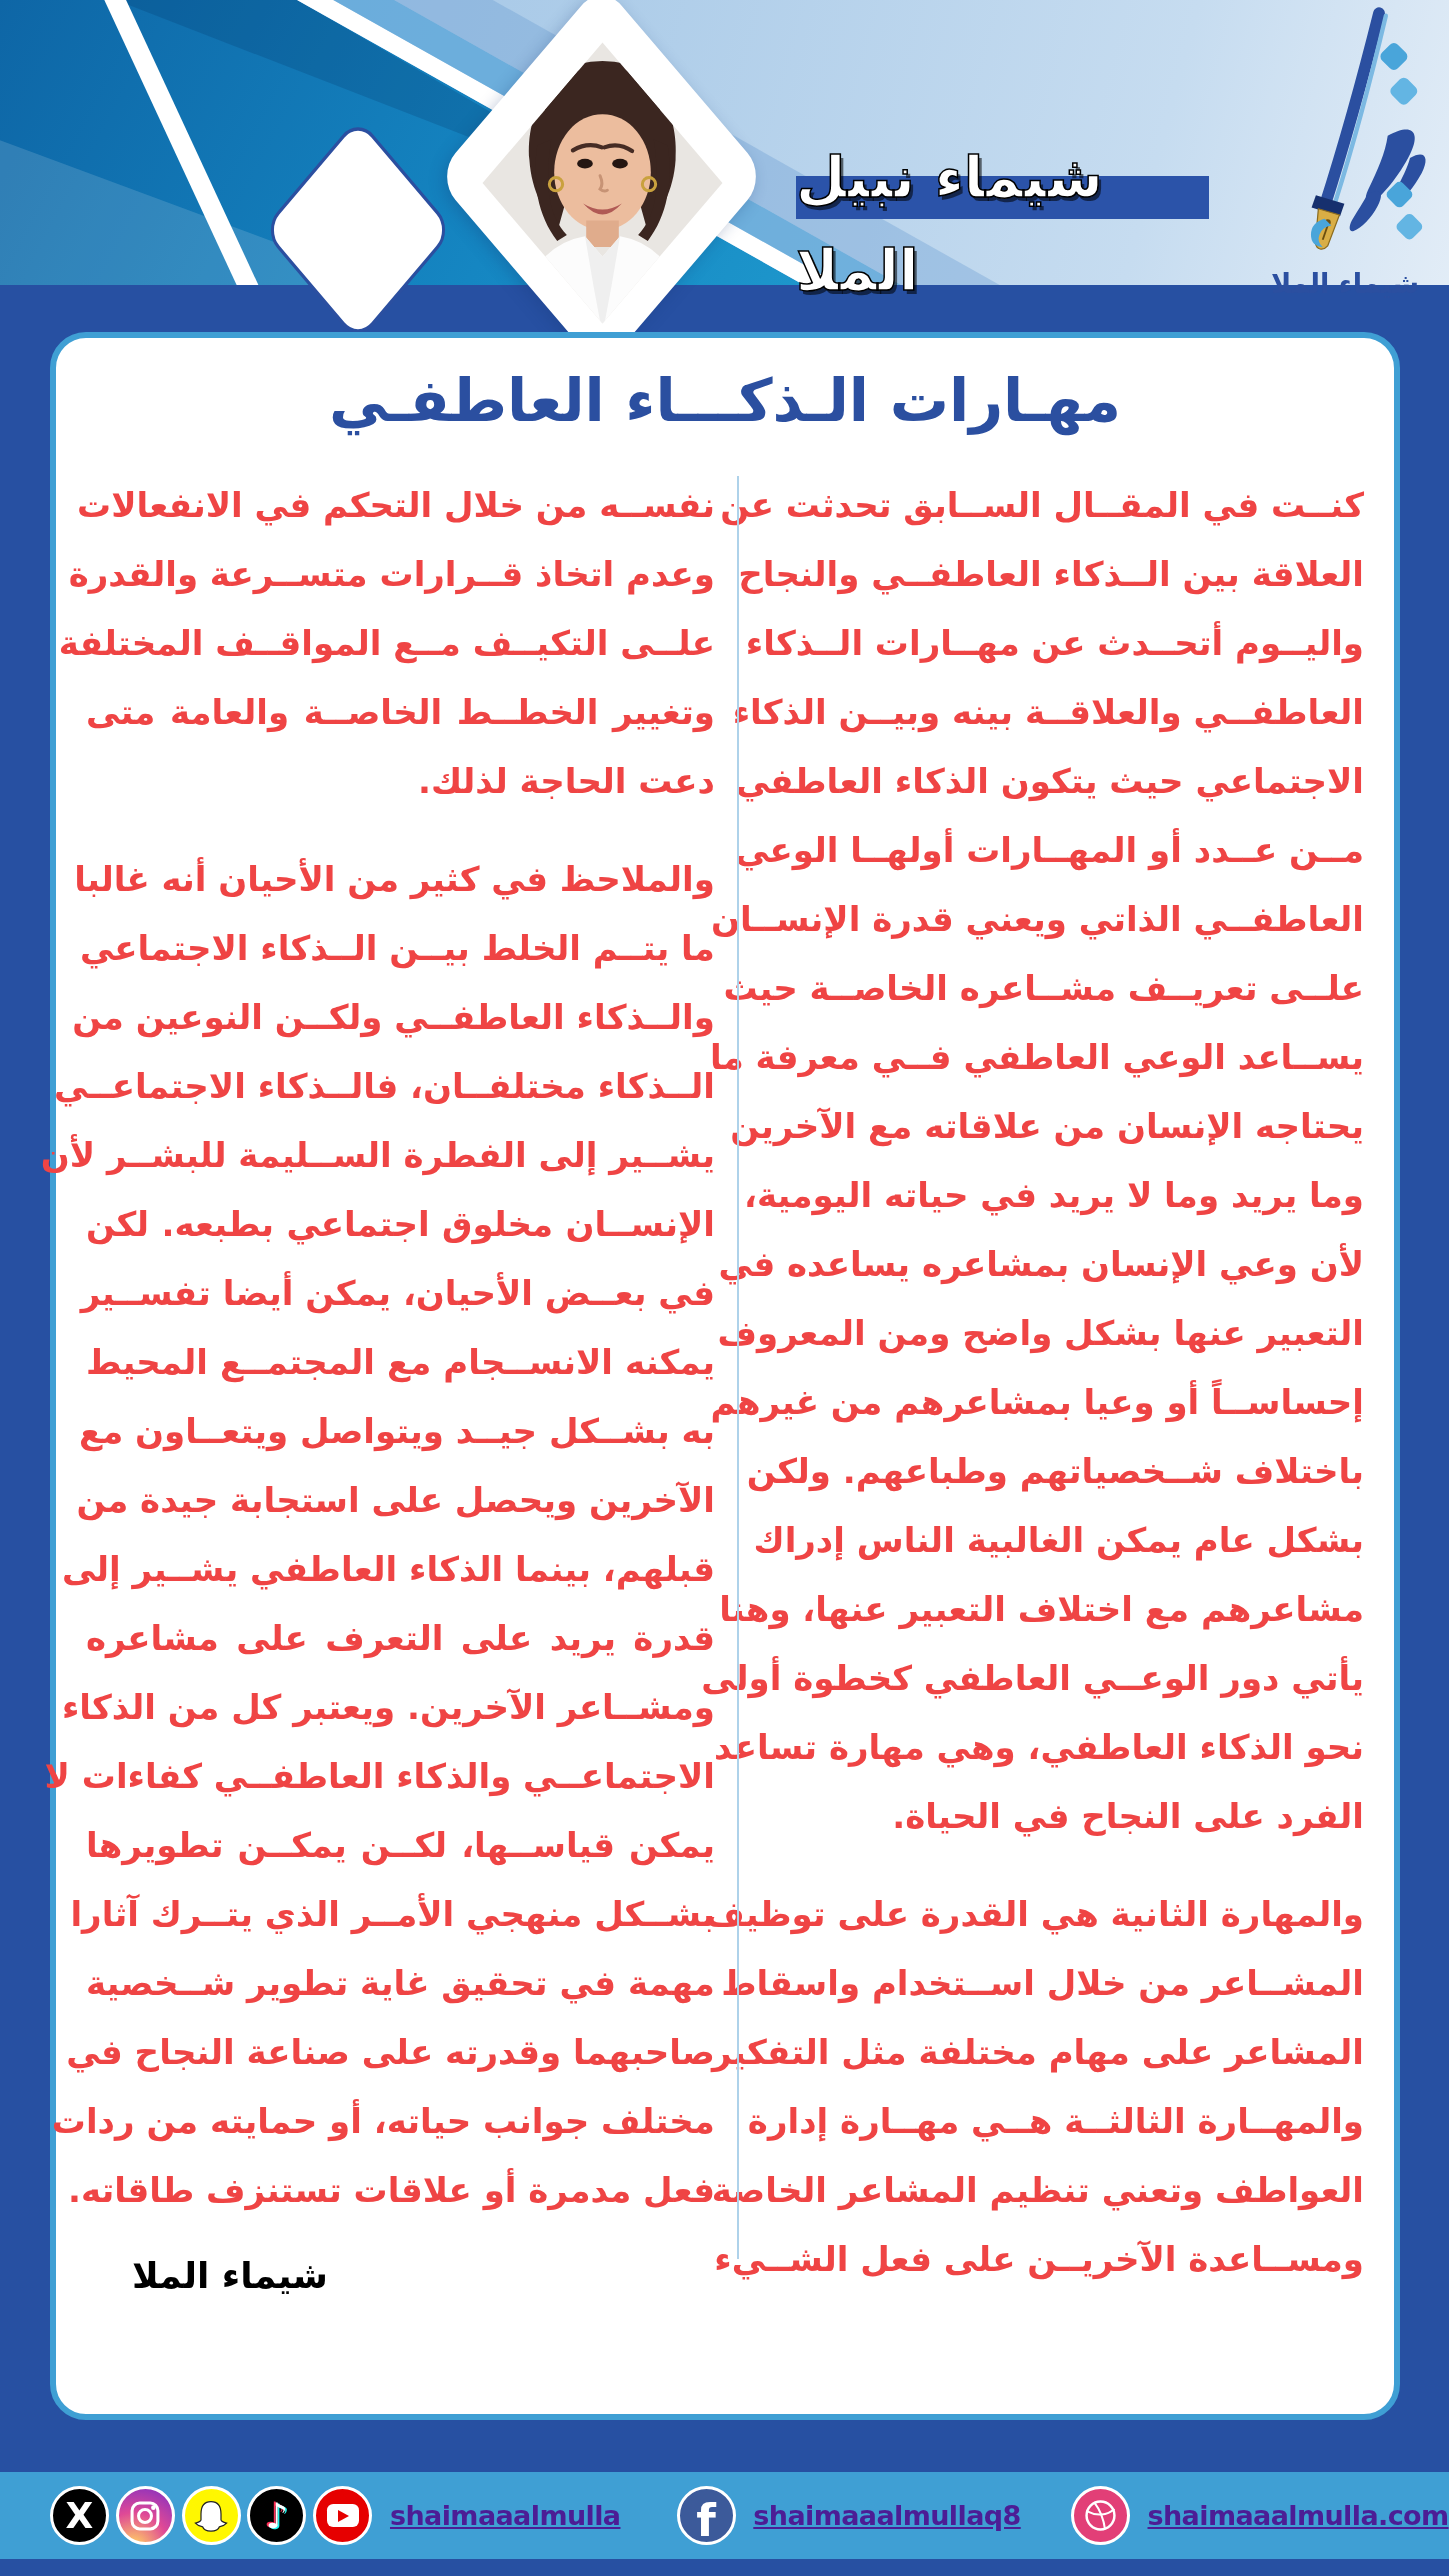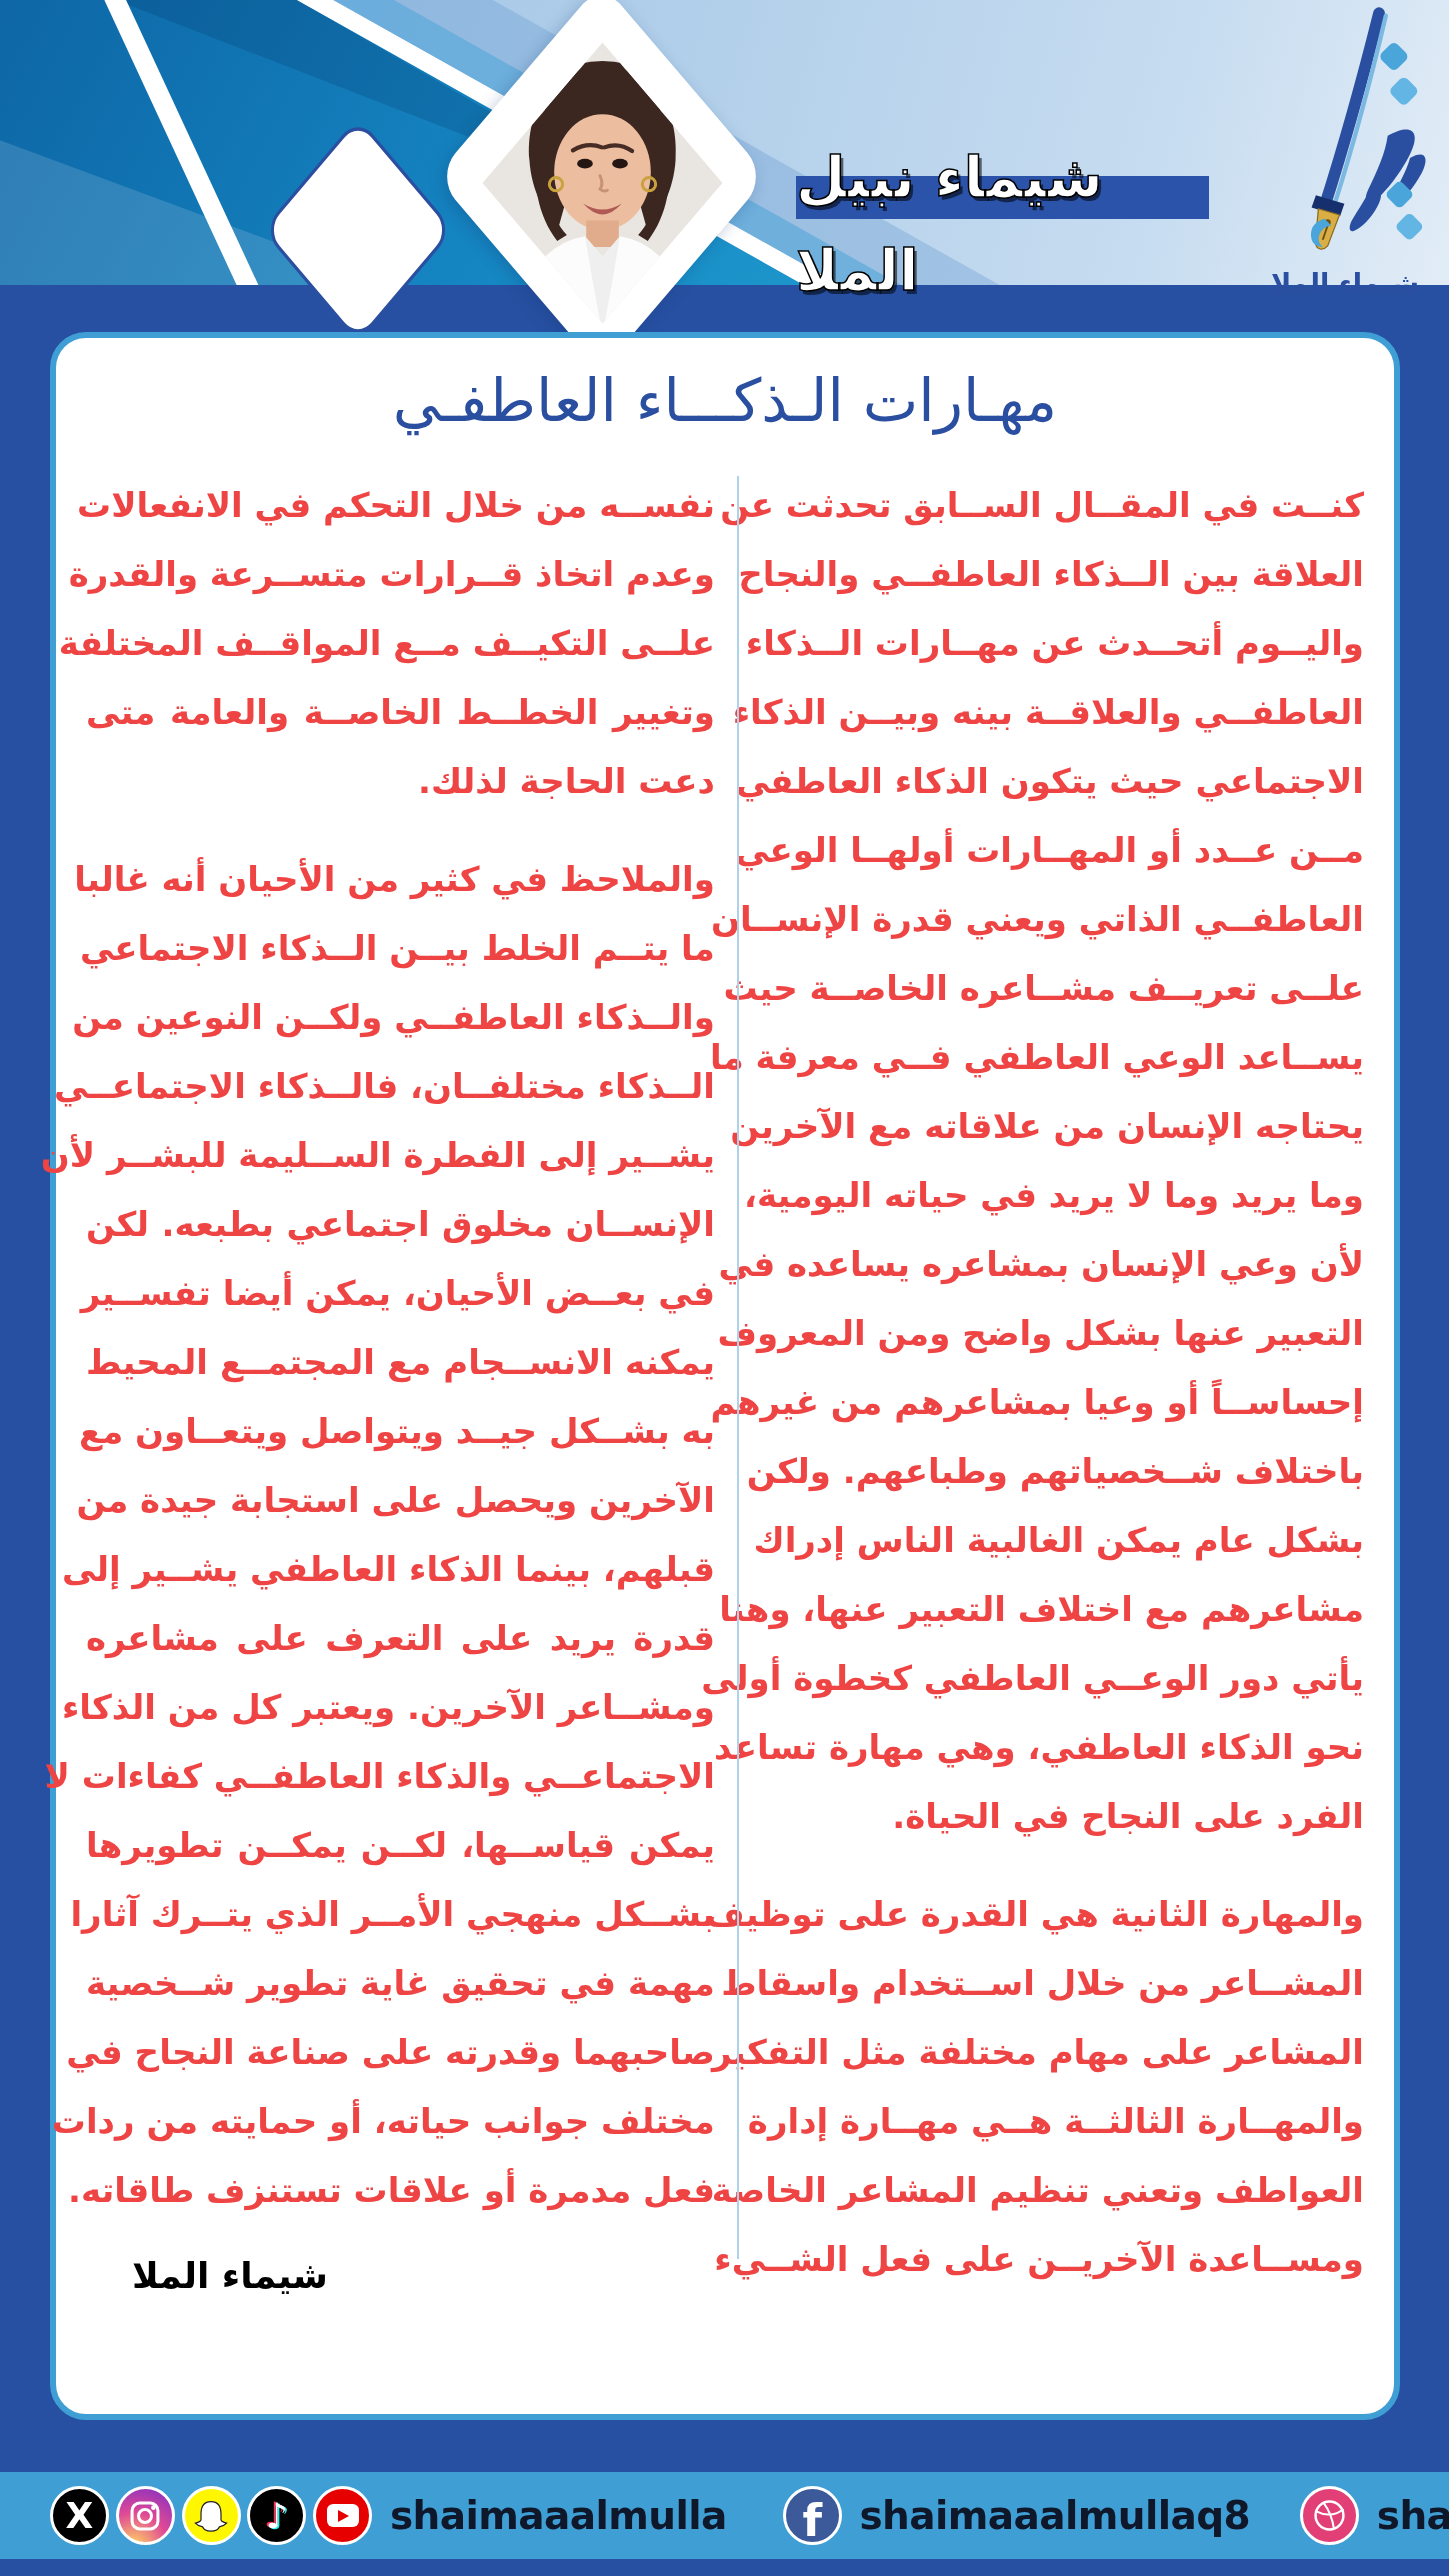--- a/index.html
+++ b/index.html
@@ -40,21 +40,21 @@
     font-size:57px;font-weight:bold;color:#fff;line-height:93px;
     -webkit-text-stroke:1.5px #000;text-shadow:3.1px 3.7px 0 rgba(0,0,0,.55);}
 
   
   .brand-logo{position:absolute;left:1255px;top:7.4px;width:180px;height:307px;}
   .brand-logo svg{display:block;width:100%;height:100%;}
 
   
   .article-card{position:absolute;left:50px;top:332px;width:1350px;height:2088px;
     background:#fff;border:6.8px solid #3f9fd4;border-radius:36px;padding:17.3px 30px 0 30px;}
-  .article-title{margin:11px 0 0 0;text-align:center;font-size:59px;font-weight:400;
+  .article-title{margin:11px 0 0 0;text-align:center;font-size:59px;font-weight:700;
     color:#2b4fa0;letter-spacing:-0.6px;}
   .columns{direction:rtl;display:flex;align-items:stretch;margin-top:36px;}
   .col{width:47.2%;}
   .col-divider{width:1.9px;background:#aed2ea;margin:5px 22px 37px 22px;}
   .col-left{flex:1;}
   .line{font-size:34px;font-weight:700;color:#ef4444;line-height:69px;height:69px;
     text-align:justify;text-align-last:justify;white-space:nowrap;}
   .line.endline{text-align-last:right;}
   .para + .para{margin-top:28.5px;}
   .author-signature{margin-top:30px;padding-left:46px;font-size:36px;font-weight:900;
@@ -73,21 +73,21 @@
   .icon-tiktok{background:#000;color:#fff;font-size:35px;font-weight:900;
     text-shadow:1.9px 1.2px 0 #25f4ee,-1.9px -1.2px 0 #fe2c55;}
   .icon-youtube{background:#e60000;}
   .yt-box{width:32px;height:23.5px;background:#fff;border-radius:6.2px;display:flex;
     align-items:center;justify-content:center;}
   .yt-tri{width:0;height:0;border-left:11px solid #e60000;border-top:6.8px solid transparent;
     border-bottom:6.8px solid transparent;margin-left:2.5px;}
   .icon-facebook{background:#3c5a9a;color:#fff;font-size:45px;font-weight:bold;font-style:normal;}
   .icon-facebook span{position:relative;top:5px;}
   .icon-website{background:#e23f77;}
-  .handle{color:#0f172a;font-size:39px;font-weight:bold;letter-spacing:-0.6px;}
+  .handle{color:#4c1d95;font-size:27px;font-weight:bold;letter-spacing:-0.6px;text-decoration:underline;}
   .handle-1{margin:0 0 0 11px;}
   .gap-a{width:56px;flex:0 0 auto;}
   .gap-b{width:50px;flex:0 0 auto;}
 </style>
 </head>
 <body>
 
 <div class="page">
 
   <div class="header">

